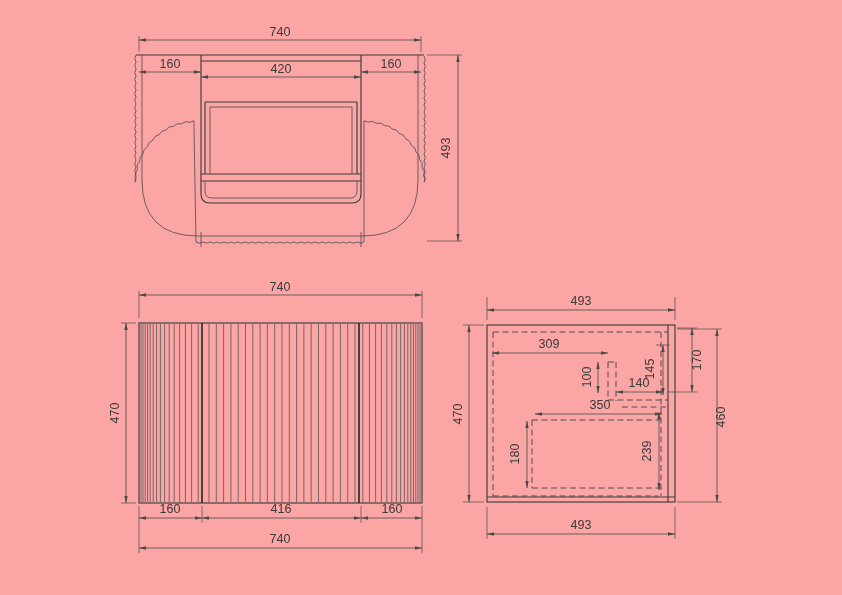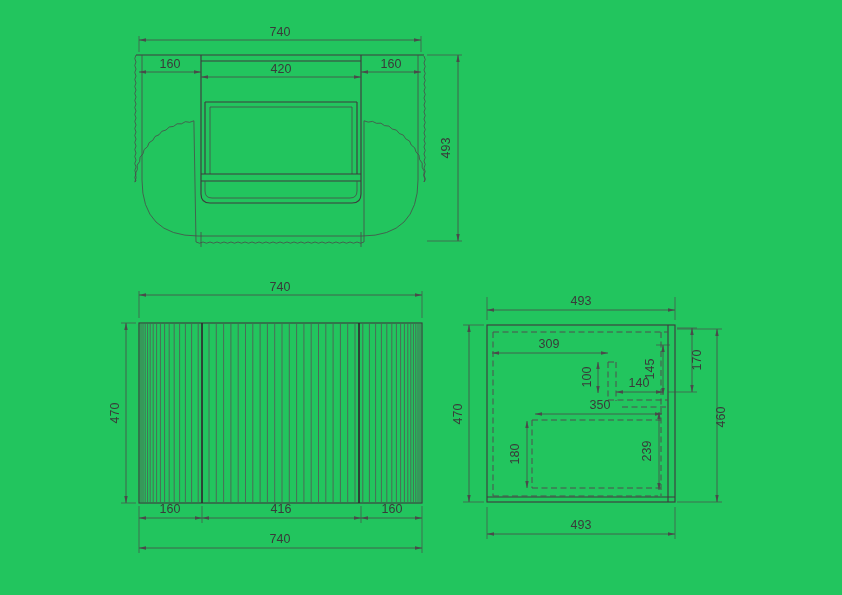--- a/index.html
+++ b/index.html
@@ -1,16 +1,16 @@
 <!DOCTYPE html>
 <html><head>
 <meta charset="utf-8">
 <style>
   html,body{margin:0;padding:0;background:#ffffff;}
-  .canvas{position:relative;width:842px;height:595px;background:#22c55e;overflow:hidden;}
+  .canvas{position:relative;width:842px;height:595px;background:#fca5a5;overflow:hidden;}
   svg{position:absolute;left:0;top:0;}
   .obj {stroke:#3d3d3d;stroke-width:1.15;fill:none;}
   .obj2{stroke:#4a4a4a;stroke-width:0.8;fill:none;}
   .hid {stroke:#4f4f4f;stroke-width:1;fill:none;stroke-dasharray:6 3.5;}
   .dim {stroke:#4a4a4a;stroke-width:0.8;fill:none;}
   .ext {stroke:#4a4a4a;stroke-width:0.7;fill:none;}
   .flute{stroke:#565656;stroke-width:0.8;}
   .divline{stroke:#2e2e2e;stroke-width:1.7;}
   text{font-family:"Liberation Sans","DejaVu Sans",sans-serif;font-size:12.5px;fill:#3a3a3a;}
 </style>

